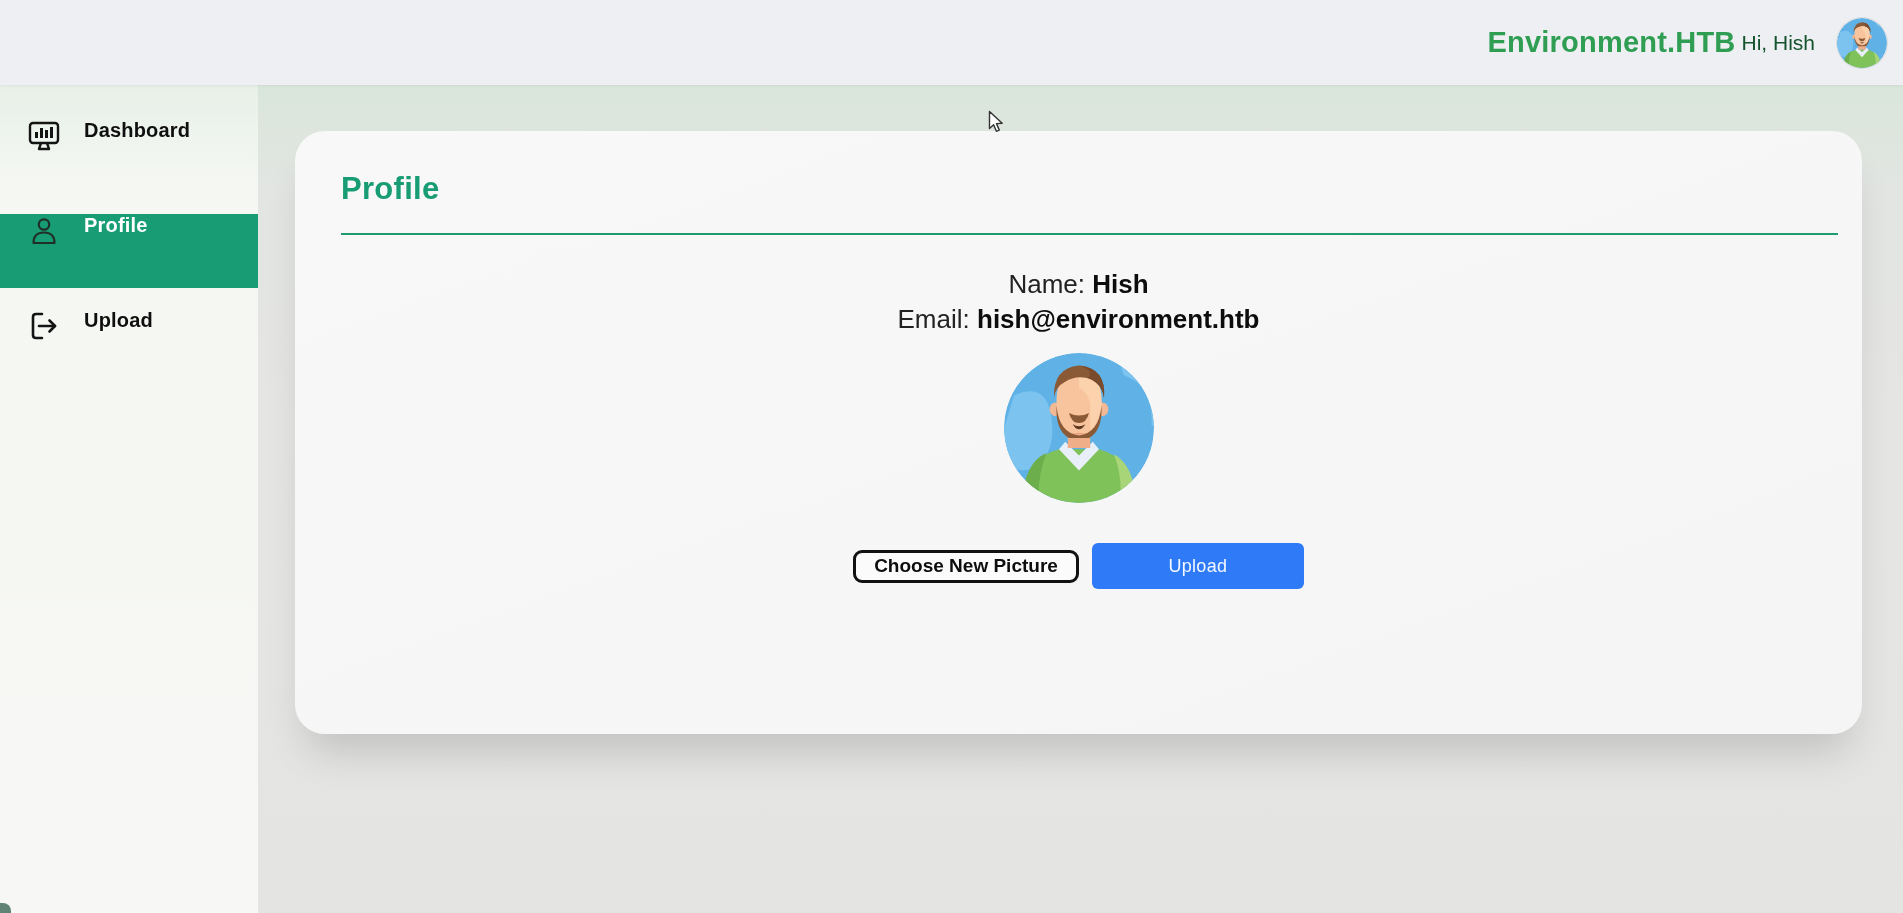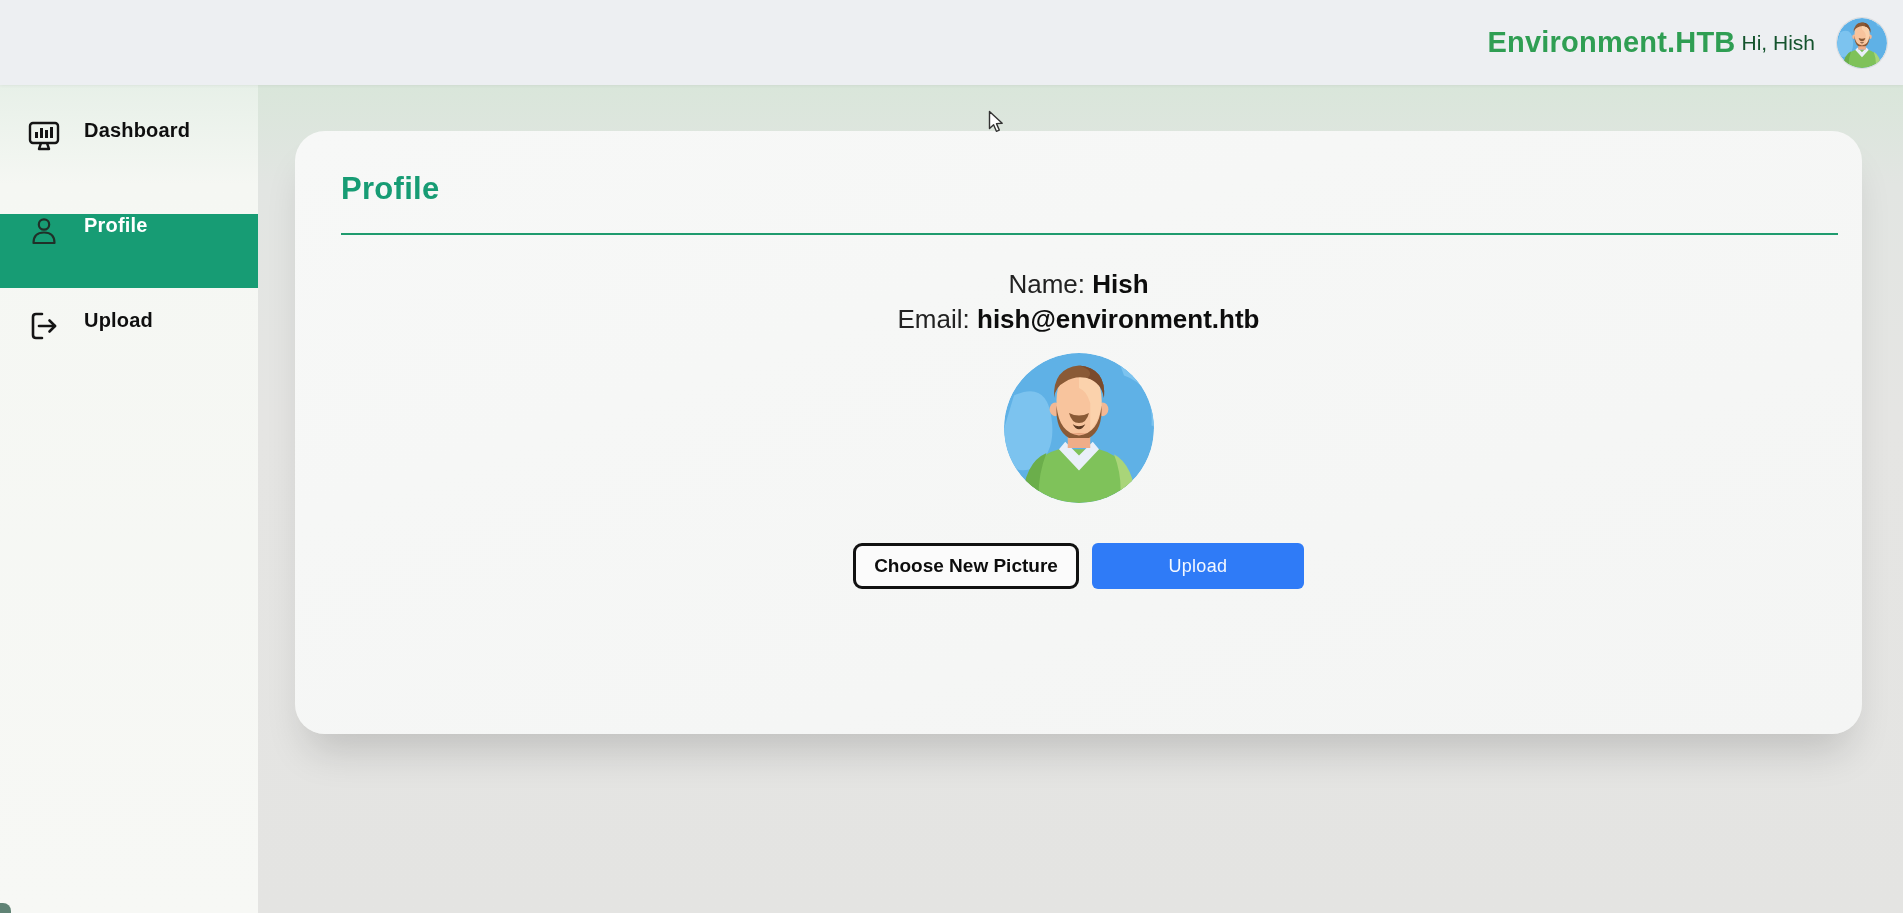--- a/index.html
+++ b/index.html
@@ -80,21 +80,21 @@
   .picture-label{font-size:26px;color:#161616;margin-top:42px;}
   .avatar-lg{
     width:150px;height:150px;border-radius:50%;overflow:hidden;
     margin:16px auto 0 auto;
   }
   .avatar-lg svg{display:block;width:100%;height:100%;}
   .btn-row{margin-top:40px;display:flex;justify-content:center;align-items:center;gap:13px;}
   .btn-choose{
     background:#fbfbfb;border:3px solid #111;border-radius:9px;
     font-family:inherit;font-size:19px;font-weight:bold;color:#0d0d0d;
-    padding:0 18px;height:46px;cursor:pointer;
+    padding:0 18px;height:33px;cursor:pointer;
   }
   .btn-upload{
     background:var(--upload-blue);border:none;border-radius:6px;
     font-family:inherit;font-size:18px;color:#f4f8ff;
     width:212px;height:46px;cursor:pointer;letter-spacing:.3px;
   }
   
   .cursor{position:absolute;left:988px;top:110px;z-index:50;pointer-events:none;}
   
   .corner-artifact{

